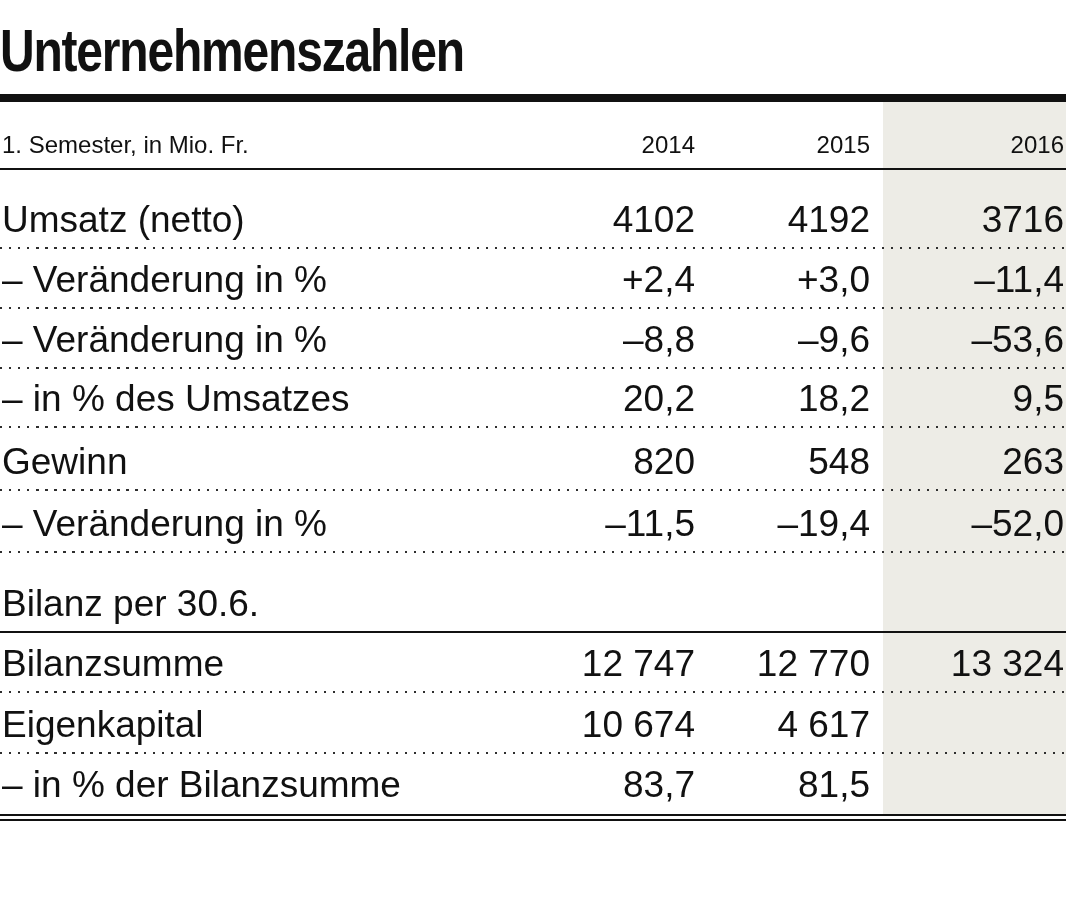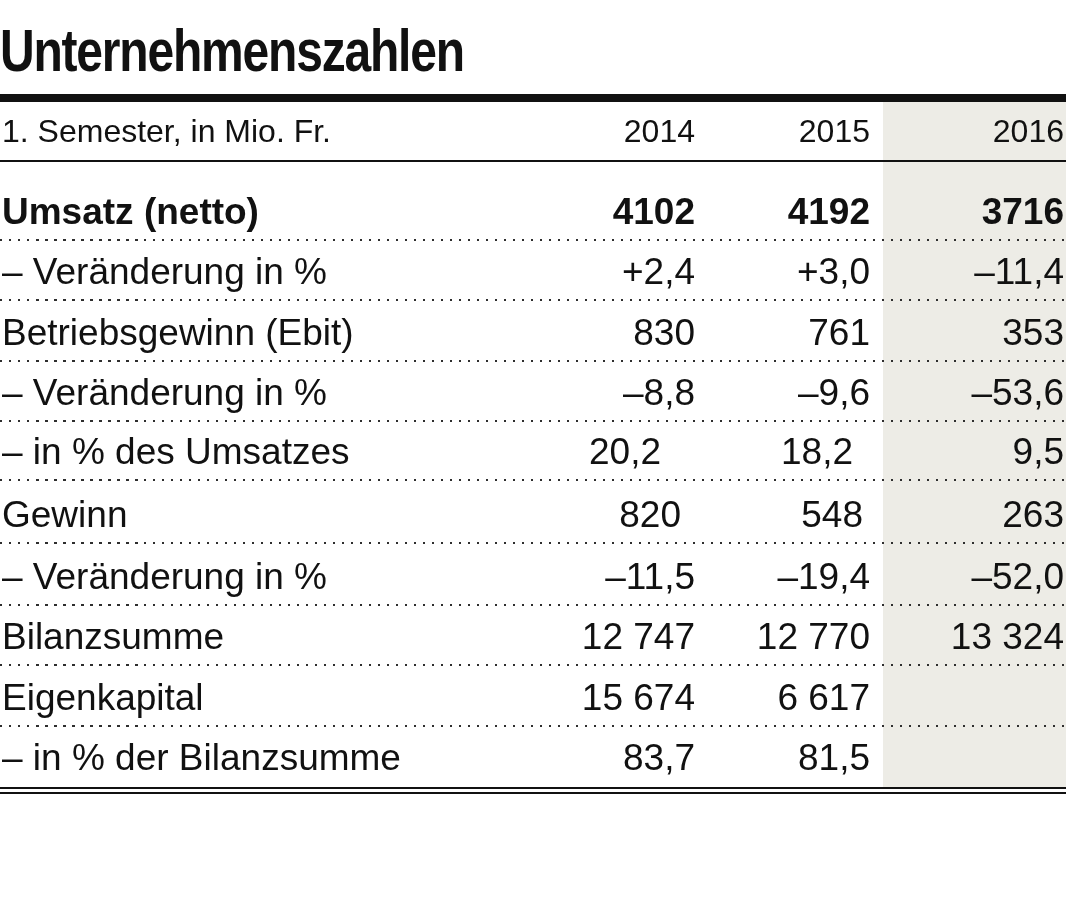--- a/index.html
+++ b/index.html
@@ -43,31 +43,31 @@
     font-size: 37px;
     line-height: 1.05;
   }
   .row .cell { padding-bottom: 9px; white-space: nowrap; }
   .row .label { padding-left: 2px; text-align: left; }
   .row .label.indent { }
   .row .num { text-align: right; }
   .row .num.c14 { padding-right: 0; }
   .row .num.c15 { padding-right: 2px; }
   .row .num.c16 { padding-right: 2px; }
-  .bold { font-weight: bold; }
+  .bold { font-weight: normal; }
 
   
-  .h-header { height: 60px; font-size: 32px; border-bottom: 2px solid #111; }
+  .h-header { height: 68px; font-size: 24px; border-bottom: 2px solid #111; }
   .h-header .cell { padding-bottom: 11px; }
   .h-r0  { height: 79px; }
   .h-r1  { height: 60px; }
   .h-r2  { height: 61px; }
   .h-r3  { height: 60px; }
-  .h-r4  { height: 59px; gap: 17px; }
-  .h-r5  { height: 63px; gap: 7px; }
+  .h-r4  { height: 59px; }
+  .h-r5  { height: 63px; }
   .h-r6  { height: 62px; }
   .h-sec { height: 80px; border-bottom: 2px solid #111; }
   .h-sec .cell { padding-bottom: 7px; }
   .h-r8  { height: 60px; }
   .h-r9  { height: 61px; }
   .h-r10 { height: 60px; }
 
   
   .dot-b {
     background-image: repeating-linear-gradient(to right, #2e2e2e 0 2.5px, transparent 2.5px 9px);
@@ -106,26 +106,20 @@
       <div class="cell num c16 bold">3716</div>
     </div>
 
     <div class="row h-r1 dot-b">
       <div class="cell label indent">– Veränderung in %</div>
       <div class="cell num c14">+2,4</div>
       <div class="cell num c15">+3,0</div>
       <div class="cell num c16">–11,4</div>
     </div>
 
-    <div class="row h-r2 dot-b">
-      <div class="cell label">Betriebsgewinn (Ebit)</div>
-      <div class="cell num c14">830</div>
-      <div class="cell num c15">761</div>
-      <div class="cell num c16">353</div>
-    </div>
 
     <div class="row h-r3 dot-b">
       <div class="cell label indent">– Veränderung in %</div>
       <div class="cell num c14">–8,8</div>
       <div class="cell num c15">–9,6</div>
       <div class="cell num c16">–53,6</div>
     </div>
 
     <div class="row h-r4 dot-b">
       <div class="cell label indent">– in % des Umsatzes</div>
@@ -141,32 +135,38 @@
       <div class="cell num c16">263</div>
     </div>
 
     <div class="row h-r6 dot-b">
       <div class="cell label indent">– Veränderung in %</div>
       <div class="cell num c14">–11,5</div>
       <div class="cell num c15">–19,4</div>
       <div class="cell num c16">–52,0</div>
     </div>
 
+    <div class="row h-sec">
+      <div class="cell label bold">Bilanz per 30.6.</div>
+      <div class="cell num c14"></div>
+      <div class="cell num c15"></div>
+      <div class="cell num c16"></div>
+    </div>
 
     <div class="row h-r8 dot-b">
       <div class="cell label">Bilanzsumme</div>
       <div class="cell num c14">12 747</div>
       <div class="cell num c15">12 770</div>
       <div class="cell num c16">13 324</div>
     </div>
 
     <div class="row h-r9 dot-b">
       <div class="cell label">Eigenkapital</div>
-      <div class="cell num c14">15 674</div>
-      <div class="cell num c15">6 617</div>
+      <div class="cell num c14">10 674</div>
+      <div class="cell num c15">4 617</div>
     </div>
 
     <div class="row h-r10">
       <div class="cell label indent">– in % der Bilanzsumme</div>
       <div class="cell num c14">83,7</div>
       <div class="cell num c16">81,5</div>
     </div>
   </div>
 
   <div class="double-rule"></div>

